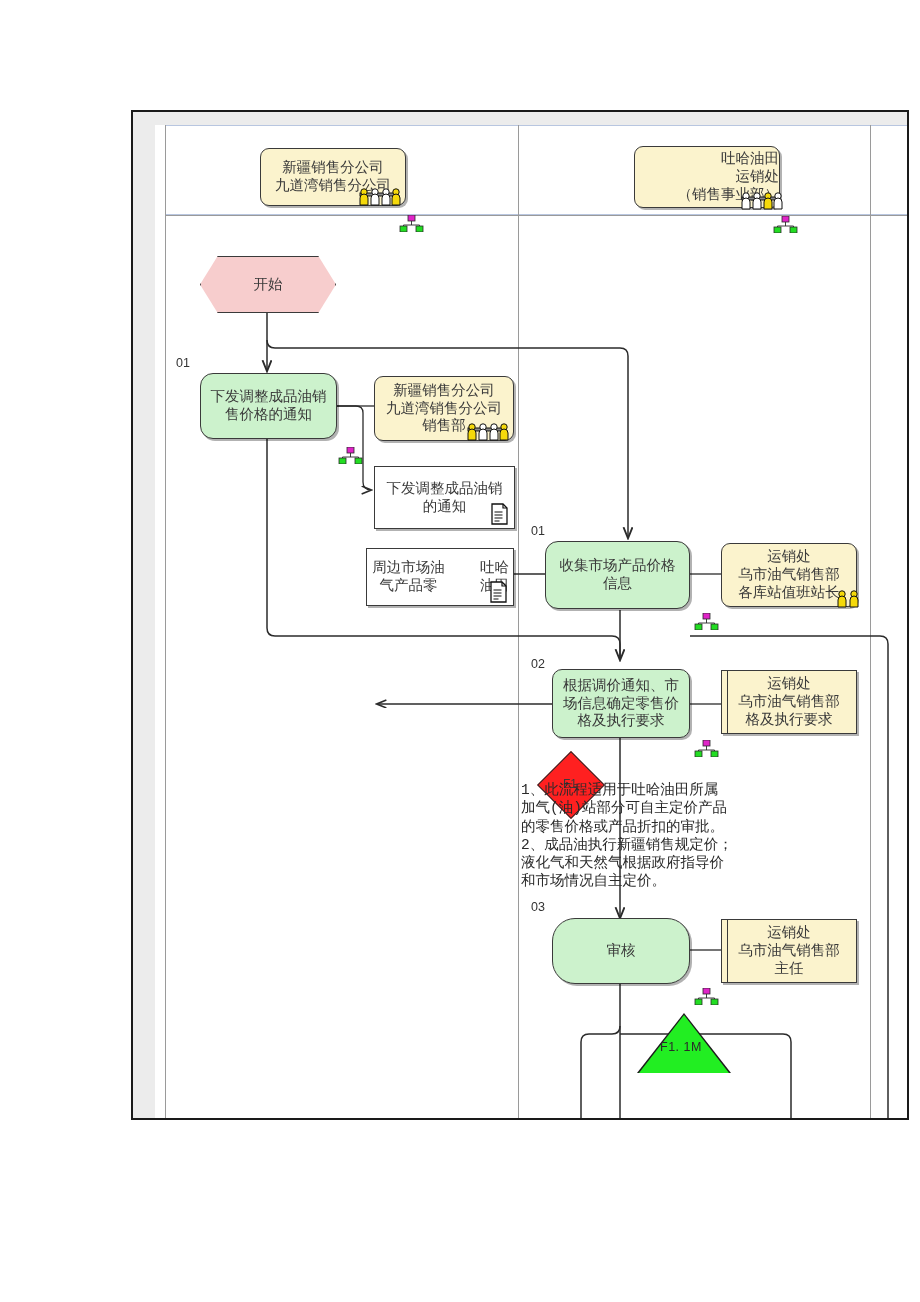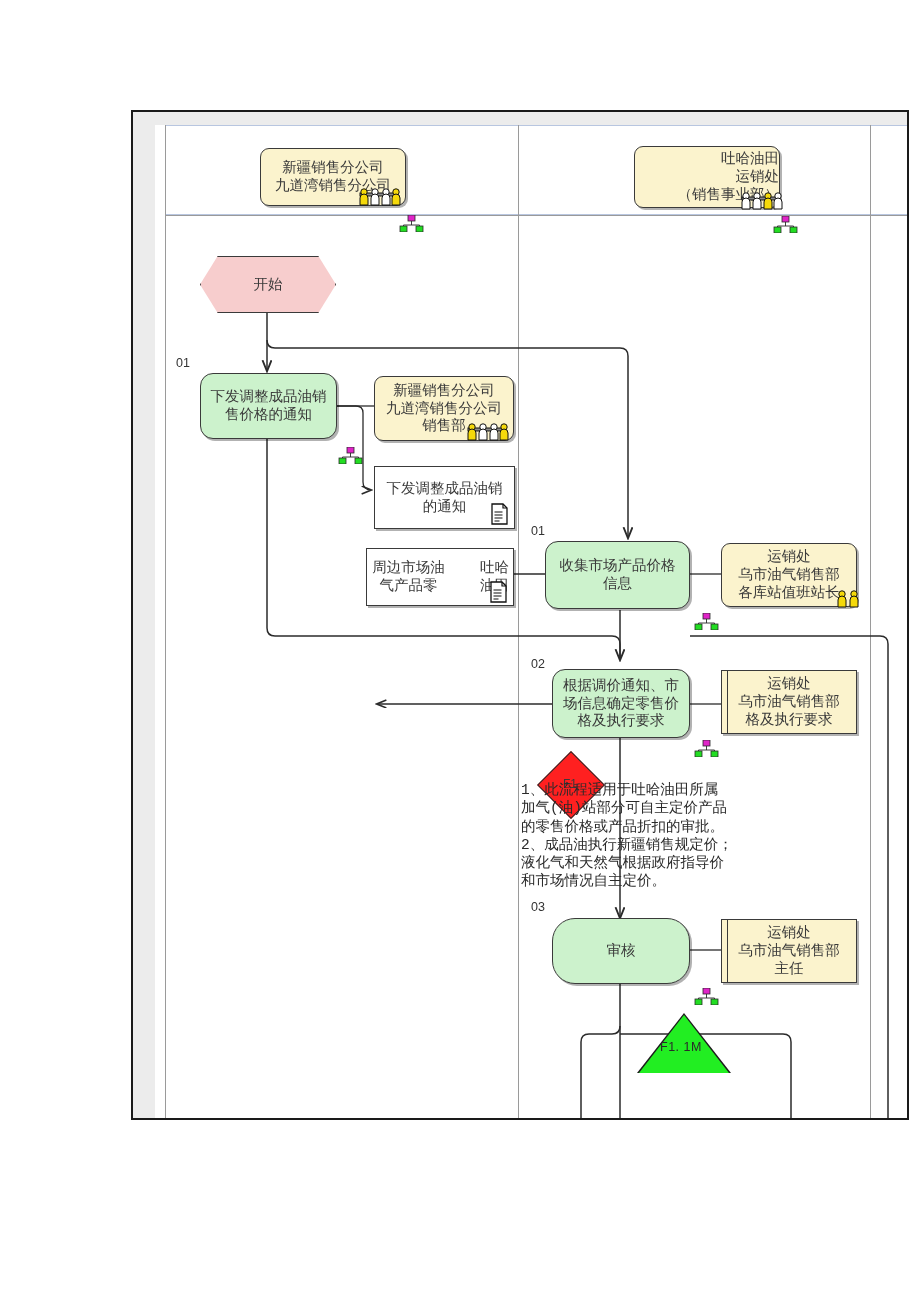--- a/index.html
+++ b/index.html
@@ -256,21 +256,21 @@
   </div>
 
   <svg class="link-icon" style="left:693px;top:613px;" viewBox="0 0 26 17">
     <rect x="10" y="0" width="7" height="6" fill="#e024c8" stroke="#2a2a2a" stroke-width=".8"></rect>
     <path d="M13.5,6 v4 M5.5,10 h16 M5.5,10 v3 M21.5,10 v3" stroke="#2a2a2a" stroke-width=".9" fill="none"></path>
     <rect x="2" y="11" width="7" height="6" fill="#22dd22" stroke="#2a2a2a" stroke-width=".8"></rect>
     <rect x="18" y="11" width="7" height="6" fill="#22dd22" stroke="#2a2a2a" stroke-width=".8"></rect>
   </svg>
 
   <div class="stepno" style="left:531px;top:650px;margin-top:7px;">02</div>
-  <div class="node proc" style="left:552px;top:669px;width:138px;height:69px;flex-direction:column;">
+  <div class="node proc" style="left:552px;top:669px;width:138px;height:69px;flex-direction:column;border-radius:10px;">
     <div>根据调价通知、市</div>
     <div>场信息确定零售价</div>
     <div>格及执行要求</div>
   </div>
 
   <div class="node role-doc" style="left:721px;top:670px;width:136px;height:64px;flex-direction:column;">
     <div>运销处</div>
     <div>乌市油气销售部</div>
     <div>格及执行要求</div>
   </div>

